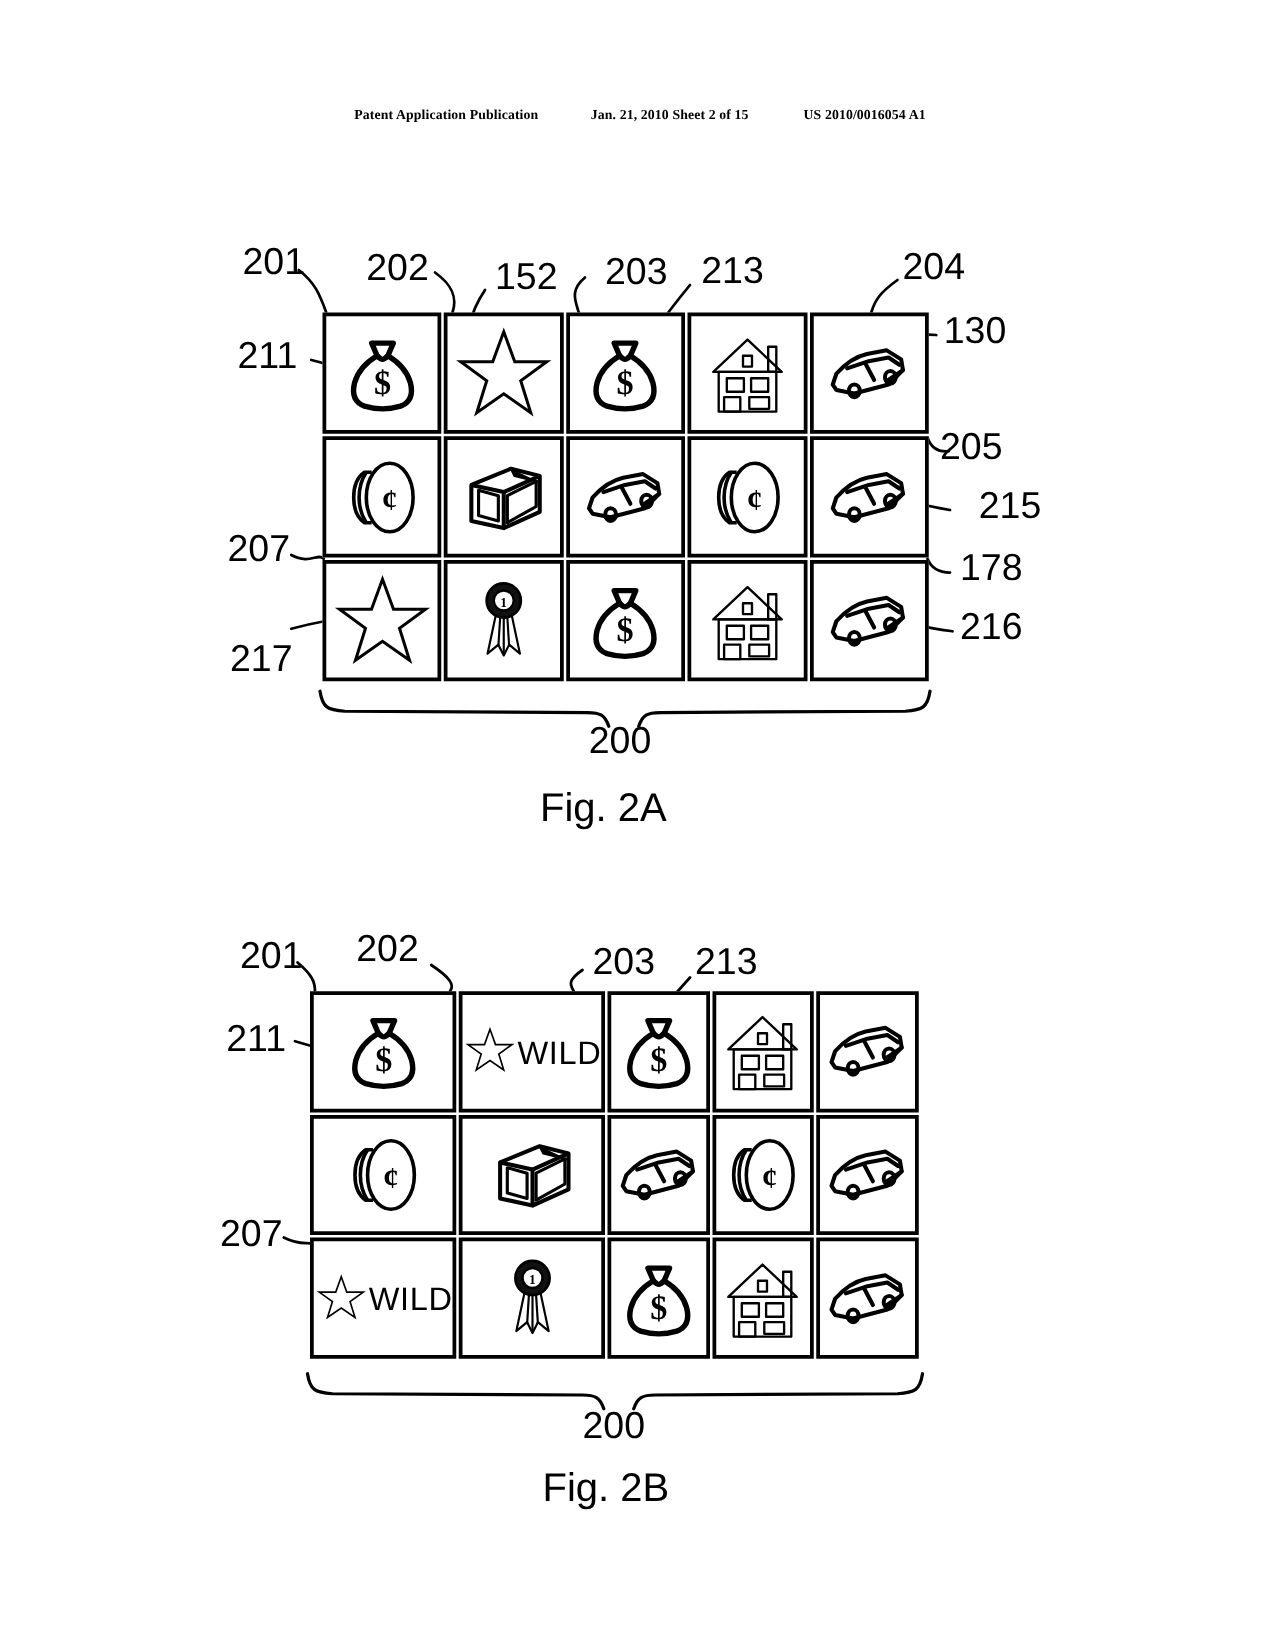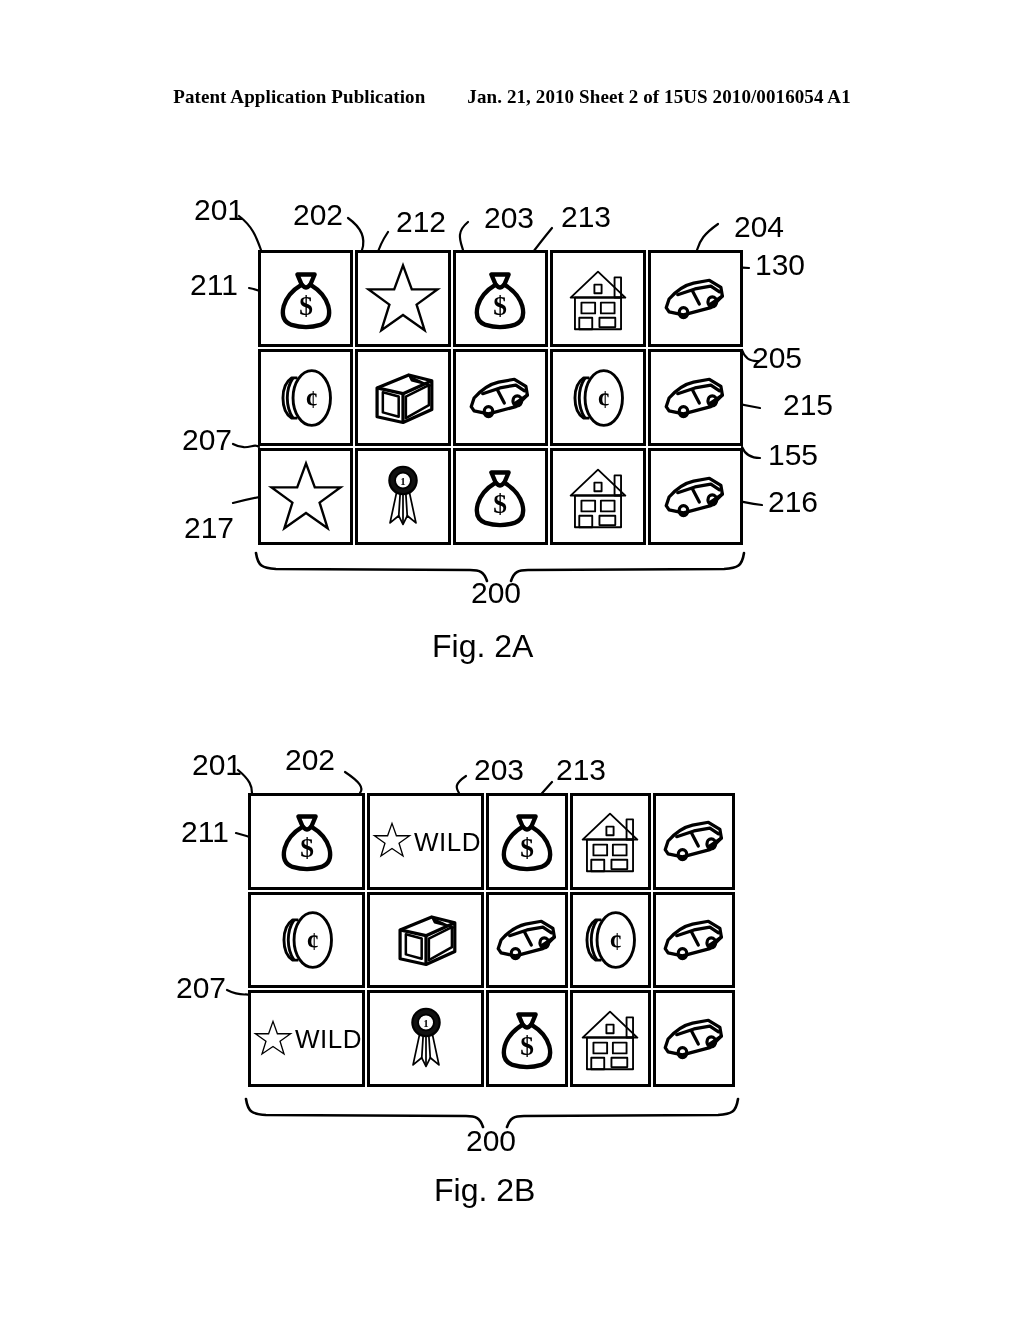--- a/index.html
+++ b/index.html
@@ -10,27 +10,27 @@
     color:#000;
     position:relative;
     overflow:hidden;
   }
   .page{position:absolute;inset:0;}
 
   
   .hdr{
     position:absolute;left:0;top:86px;width:1024px;
     font-family:"Liberation Serif", serif;
-    font-weight:bold;font-size:19px;
+    font-weight:bold;font-size:11px;
     letter-spacing:.1px;
     white-space:nowrap;
   }
   .hdr-inner{display:flex;justify-content:center;align-items:baseline;}
   .hdr-pub{padding-right:42px;}
-  .hdr-date{text-align:center;}
+  .hdr-date{padding-right:44px;text-align:center;}
   .hdr-num{}
 
   
   .fig{position:absolute;}
 
   
   .grid{position:absolute;display:grid;}
   .cell{
     border:3px solid #000;
     background:#fff;
@@ -121,33 +121,33 @@
         <path d="M762,505 C738,502 718,496 706,490"></path>
 
         <path d="M233,444 C248,452 254,442 259,447"></path>
 
         <path d="M233,503 C252,498 274,494 292,492"></path>
       </g>
     </svg>
 
     <div class="ref" style="left:194px;top:193px;">201</div>
     <div class="ref" style="left:293px;top:198px;">202</div>
-    <div class="ref" style="left:396px;top:205px;">212</div>
+    <div class="ref" style="left:396px;top:205px;">152</div>
     <div class="ref" style="left:484px;top:201px;">203</div>
     <div class="ref" style="left:561px;top:200px;">213</div>
-    <div class="ref" style="left:722px;top:210px;margin-left:12px;">204</div>
+    <div class="ref" style="left:722px;top:197px;">204</div>
 
     <div class="ref" style="left:190px;top:268px;">211</div>
     <div class="ref" style="left:182px;top:423px;">207</div>
     <div class="ref" style="left:184px;top:468px;margin-top:43px;">217</div>
 
     <div class="ref" style="left:755px;top:248px;">130</div>
     <div class="ref" style="left:752px;top:341px;">205</div>
     <div class="ref" style="left:766px;top:388px;margin-left:17px;">215</div>
-    <div class="ref" style="left:768px;top:438px;">155</div>
+    <div class="ref" style="left:768px;top:438px;">178</div>
     <div class="ref" style="left:768px;top:485px;">216</div>
 
     <div class="grid" id="grid2a" style="left:258px;top:250px;width:485px;height:295px;
                 grid-template-columns:repeat(5,1fr);grid-template-rows:repeat(3,1fr);gap:2px;">
         <div class="cell">
           <span>
             <svg width="72" height="72" viewBox="0 0 100 100">
               <g fill="none" stroke="#000" stroke-width="6" stroke-linejoin="round" stroke-linecap="round">
                 <path d="M38,16 L62,16 L56,30 Q52,34 50,34 Q48,34 44,30 Z"></path>
                 <path d="M44,30 Q24,42 19,60 Q14,80 30,86 Q50,92 70,86 Q86,80 81,60 Q76,42 56,30"></path>

